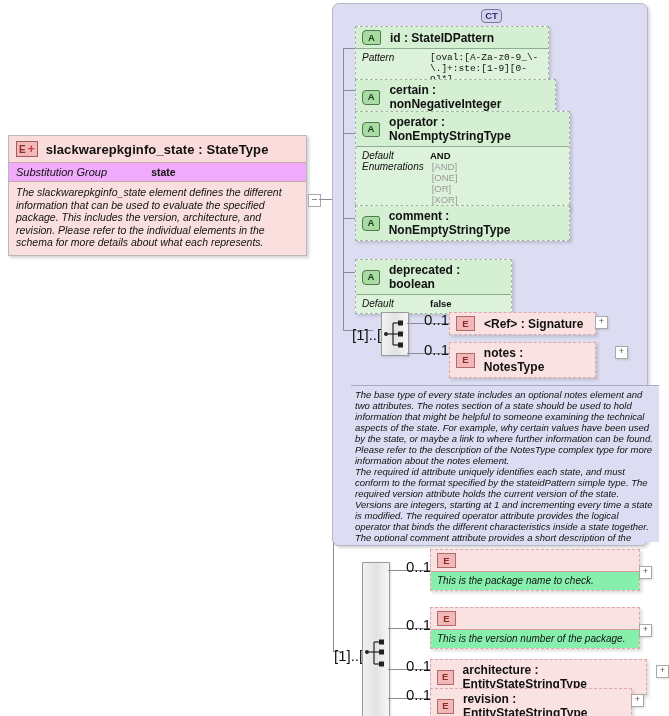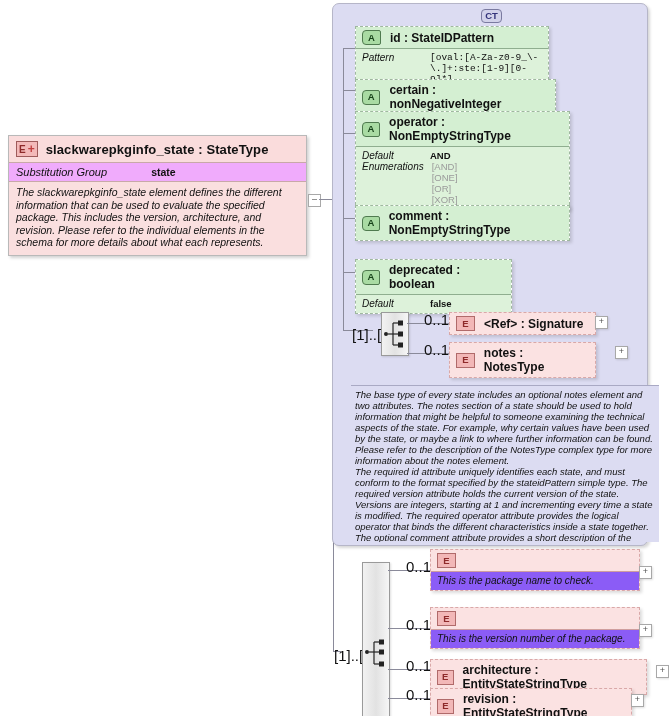--- a/index.html
+++ b/index.html
@@ -123,21 +123,21 @@
     color:#8e2a2a;
     font-size:9.5px;font-weight:bold;
     display:flex;align-items:center;justify-content:center;
     line-height:12px;
   }
   .eb-name{font-size:12px;font-weight:bold;color:#111;}
   .eb-doc{
     font-style:italic;font-size:10px;color:#111;
     padding:3px 6px 4px 6px;
     border-top:1px solid #cf9e9e;
-    background:#8b5cf6;
+    background:#86efac;
   }
 
   
   .line{position:absolute;background:#8a8a9a;}
   .hline{height:1px;}
   .vline{width:1px;}
   .card{position:absolute;font-size:15px;color:#111;white-space:nowrap;}
   .seqbox{
     position:absolute;
     border:1px solid #9a9a9a;

